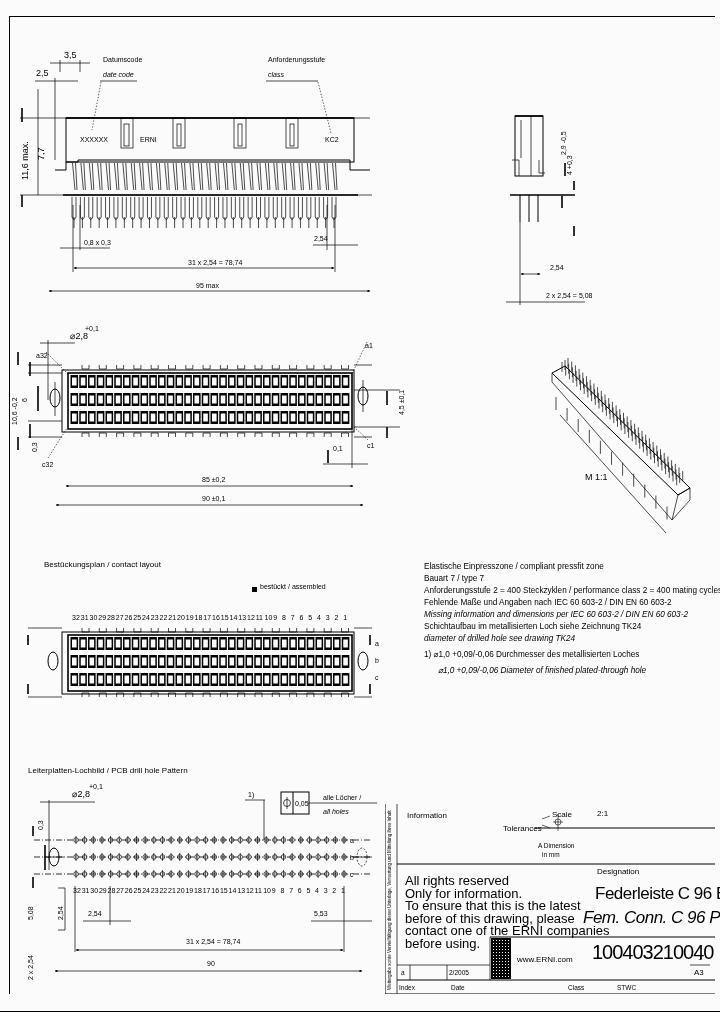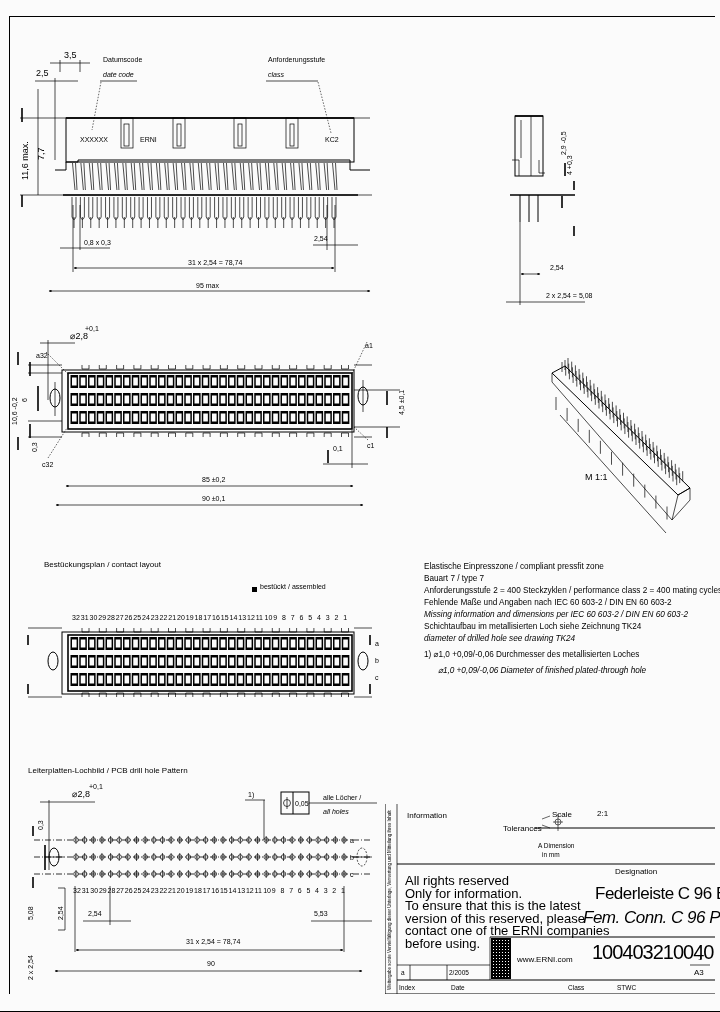--- a/index.html
+++ b/index.html
@@ -1259,26 +1259,26 @@
     <circle cx="173" cy="18" r="3" stroke="#000" stroke-width="0.6" fill="none"></circle>
     <line x1="173" y1="10" x2="173" y2="27" stroke="#000" stroke-width="0.6"></line>
     <line x1="168" y1="18" x2="178" y2="18" stroke="#000" stroke-width="0.6"></line>
   </svg>
   <div class="tb-text" style="left:22px;top:6px;">Information</div>
   <div class="tb-text" style="left:118px;top:19px;">Tolerances</div>
   <div class="tb-text tb-small" style="left:153px;top:36px;">A Dimension</div>
   <div class="tb-text tb-small" style="left:157px;top:45px;">in mm</div>
   <div class="tb-text" style="left:167px;top:5px;">Scale</div>
   <div class="tb-text" style="left:212px;top:4px;">2:1</div>
-  <div class="tb-text" style="left:201px;top:62px;padding-left:29px;">Designation</div>
+  <div class="tb-text" style="left:183px;top:62px;padding-left:29px;">Designation</div>
   <div id="tb-rights" style="position:absolute;left:20px;top:71px;font-size:13px;line-height:12.5px;white-space:nowrap;">
       <div>All rights reserved</div>
       <div>Only for information.</div>
       <div>To ensure that this is the latest</div>
-      <div>version of this reserved, please</div>
+      <div>before of this drawing, please</div>
       <div>contact one of the ERNI companies</div>
       <div>before using.</div>
     </div>
   <div class="tb-text tb-big" style="left:210px;top:84px;">Federleiste C 96 EE</div>
   <div class="tb-text tb-big" style="left:198px;top:108px;font-style:italic;">Fem. Conn. C 96 Pressfit</div>
   <div class="qr" style="left:106px;top:134px;width:20px;height:41px;"></div>
   <div class="tb-text" style="left:132px;top:150px;">www.ERNI.com</div>
   <div class="tb-text tb-num" style="left:207px;top:142px;">100403210040</div>
   <div class="tb-text" style="left:313px;top:148px;">1</div>
   <div class="tb-text" style="left:309px;top:163px;">A3</div>

